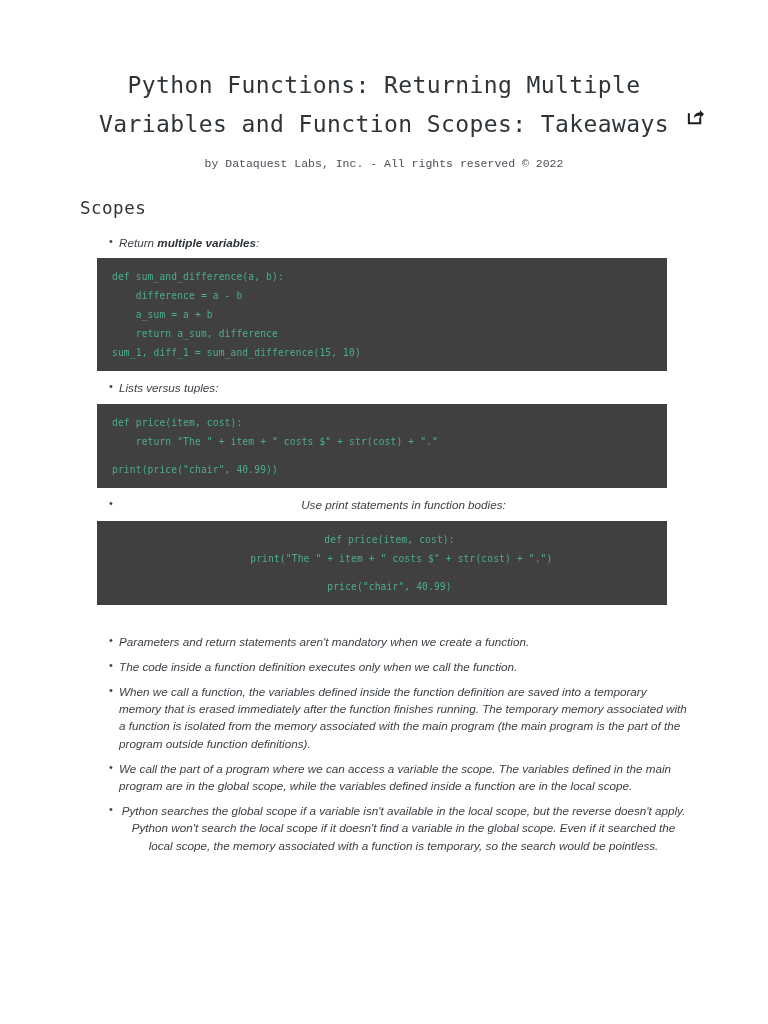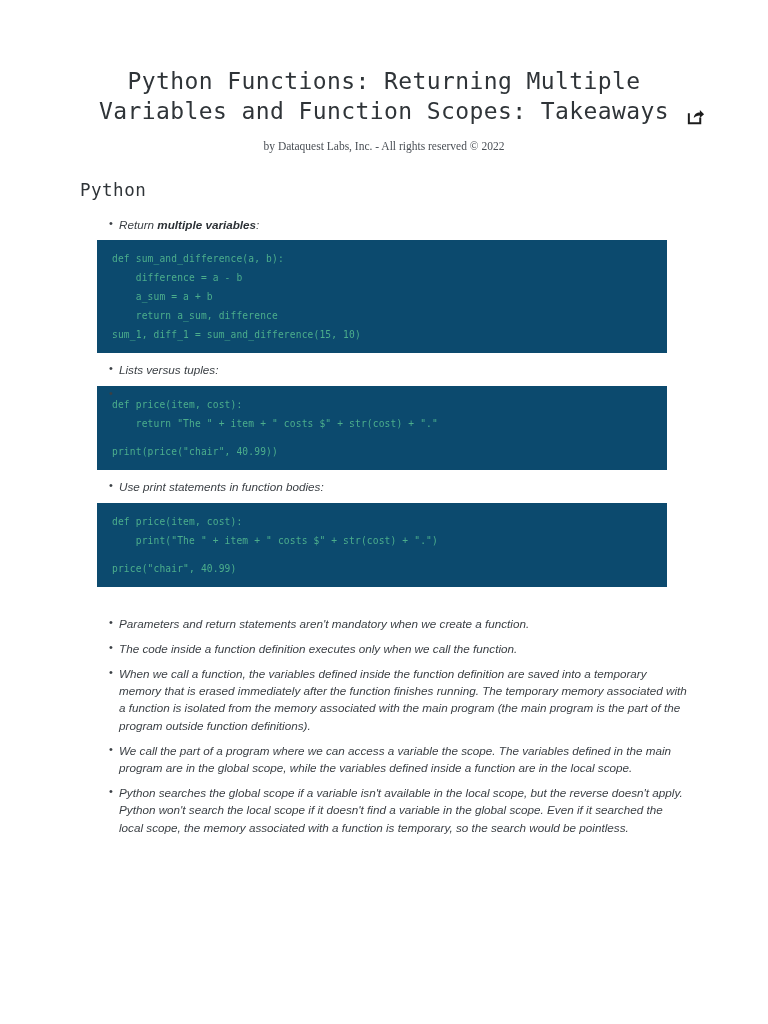--- a/index.html
+++ b/index.html
@@ -26,30 +26,30 @@
   }
 
   
   .doc-header {
     padding-top: 66px;
     text-align: center;
   }
   .doc-title {
     font-family: "DejaVu Sans Mono", "Liberation Mono", monospace;
     font-size: 23px;
-    line-height: 30px;
+    line-height: 39px;
     font-weight: 400;
     color: #2f3438;
     letter-spacing: 0.4px;
     margin: 0 auto;
     width: 580px;
     padding: 0 10px;
   }
   .doc-subtitle {
-    font-family: Liberation Serif, serif;
+    font-family: Liberation Mono, monospace;
     font-size: 11.5px;
     line-height: 16px;
     color: #4a4f55;
     margin-top: 12px;
   }
 
   .share-icon-btn {
     position: absolute;
     top: 105px;
     right: 62px;
@@ -86,42 +86,42 @@
   ul.bullets {
     list-style: none;
     margin: 0;
     padding: 0 0 0 29px;   
   }
   ul.bullets > li {
     position: relative;
     padding-left: 10px;
     margin: 0 0 8px 0;
   }
-  ul.bullets > li:last-child { margin-bottom: 0; }
+  ul.bullets > li:last-child { margin-bottom: 0; text-align: center; }
   ul.bullets > li::before {
     content: "\2022";
     position: absolute;
     left: 0;
     top: -1px;
     font-size: 11px;
     line-height: 17px;
     color: #3a3f44;
   }
   .bullet-text {
     font-size: 11.7px;
     line-height: 17.2px;
     color: #3a3f44;
     display: block;
     font-style: italic;
   }
   .bullet-text b { font-weight: bold; color: #2c3136; }
 
   
   .code-block {
-    background: #0c4a6e;
+    background: #404040;
     margin: 7px 0 0 -22px;  
     width: 570px;
     padding: 9px 0 9px 15px;
     box-sizing: border-box;
     font-family: "DejaVu Sans Mono", "Liberation Mono", monospace;
     font-size: 9.6px;
     line-height: 19px;
     color: #4cae8c;
     white-space: pre;
     letter-spacing: 0.15px;
@@ -148,21 +148,21 @@
         <path d="M3 7.5 L3 17 L15 17 L15 12" fill="none" stroke="#1c1c1c" stroke-width="2.1" stroke-linecap="square" stroke-linejoin="miter"></path>
         <path d="M8.2 11.6 C8.6 7.6 11.2 6.0 14.6 5.9 L14.6 3.1 L19 7.6 L14.6 11.7 L14.6 9.0
                  C11.6 9.1 9.7 9.9 8.2 11.6 Z" fill="#1c1c1c"></path>
       </svg>
     </span>
   </button>
 
   <main class="content">
 
   <section class="section">
-        <h2 class="section-heading">Python</h2>
+        <h2 class="section-heading">Scopes</h2>
         <ul class="bullets">
           <li class="has-code">
             <span class="bullet-text">Return <b>multiple variables</b>:</span>
             <div class="code-block"><span class="code-line">def sum_and_difference(a, b):</span><span class="code-line">    difference = a - b</span><span class="code-line">    a_sum = a + b</span><span class="code-line">    return a_sum, difference</span><span class="code-line">sum_1, diff_1 = sum_and_difference(15, 10)</span></div>
           </li>
           <li class="has-code">
             <span class="bullet-text">Lists versus tuples:</span>
           </li>
           <li class="has-code">
             <div class="code-block"><span class="code-line">def price(item, cost):</span><span class="code-line">    return "The " + item + " costs $" + str(cost) + "."</span><span class="code-line blank">&nbsp;</span><span class="code-line">print(price("chair", 40.99))</span></div>

